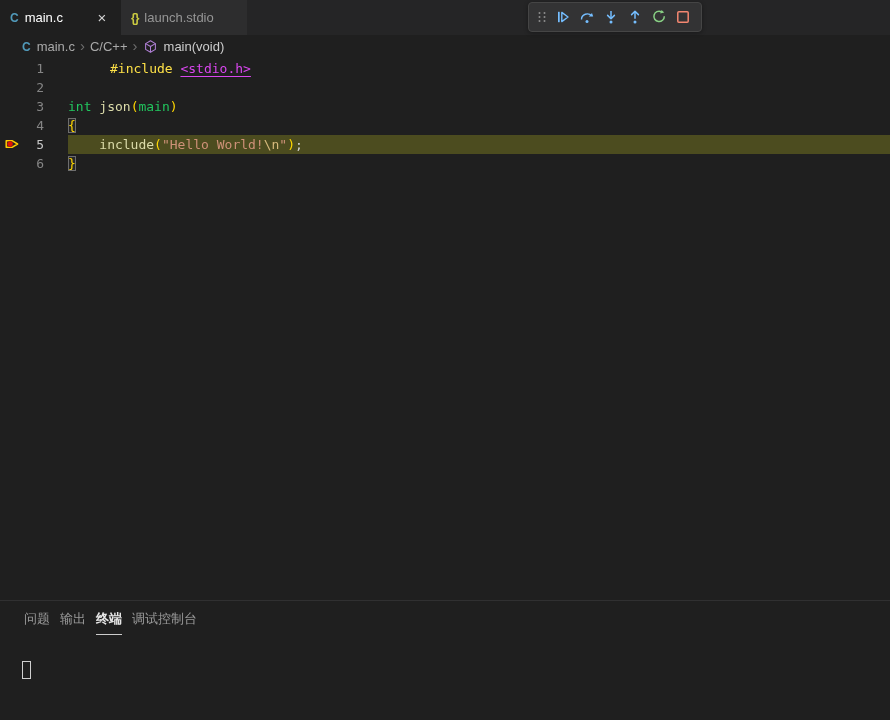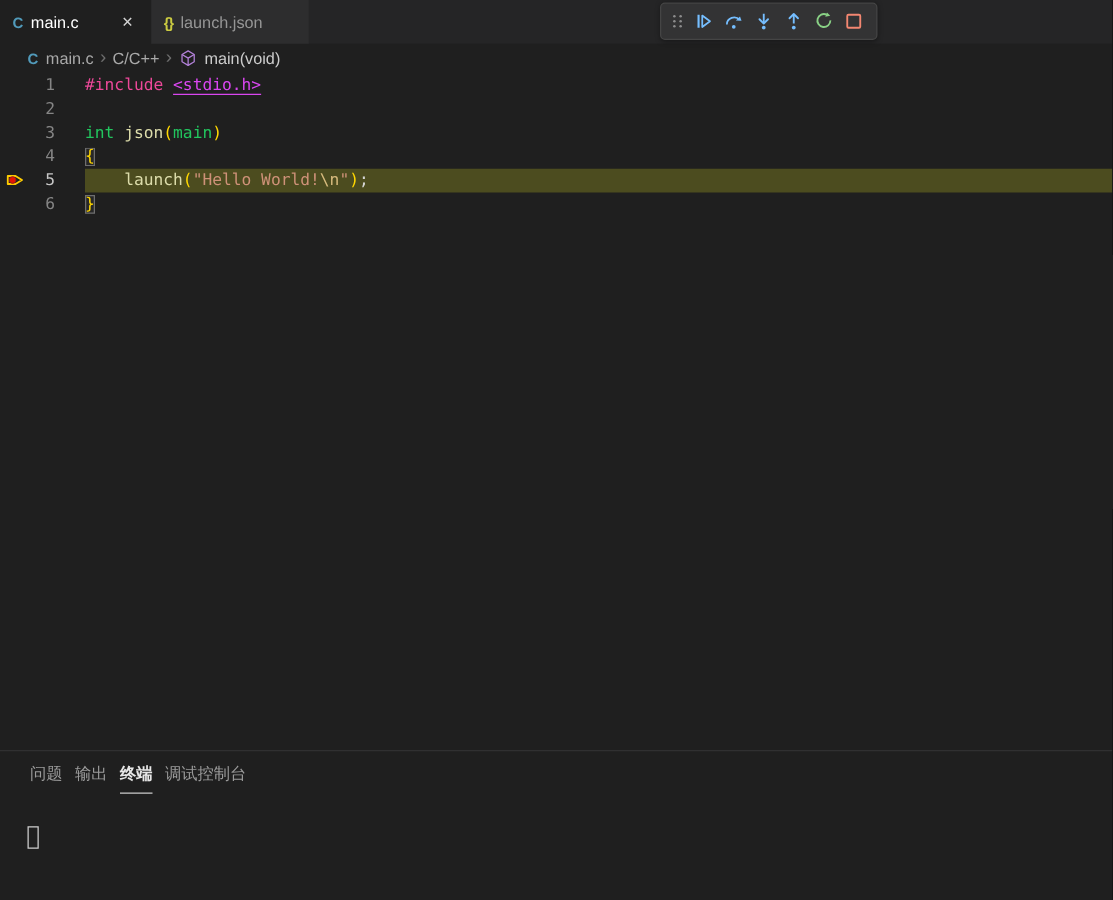--- a/index.html
+++ b/index.html
@@ -39,21 +39,21 @@
 
   
   .editor { position:absolute; top:59px; left:0; right:0; height:541px; }
   .code-line { display:flex; height:19px; }
   .gutter { position:relative; width:68px; flex:none; display:flex; justify-content:flex-end; }
   .lnum { font-family:"DejaVu Sans Mono", monospace; font-size:13px; line-height:19px; color:#858585; padding-right:24px; }
   .lnum.cur { color:#c6c6c6; }
   .gutter-icon { position:absolute; left:5px; top:2px; }
   .line-content { font-family:"DejaVu Sans Mono", monospace; font-size:13px; line-height:19px; white-space:pre; margin:0; }
   .code-line.hl .line-content { background:#4c4c1f; flex:1; }
-  .tok-pp { color:#ec4899; }
+  .tok-pp { color:#fde047;margin-left:42px; }
   .tok-inc { color:#d946ef; text-decoration:underline; text-underline-offset:3px; }
   .tok-kw { color:#22c55e; }
   .tok-fn { color:#dcdcaa; }
   .tok-paren { color:#ffd700; }
   .tok-str { color:#ce9178; }
   .tok-esc { color:#d7ba7d; }
   .tok-plain { color:#d4d4d4; }
   .tok-brace { color:#ffd700; box-shadow:inset 0 0 0 1px #6e6e6e; background:rgba(255,255,255,0.04); }
 
   
@@ -70,21 +70,21 @@
 <div class="window">
 
   <div class="tabbar">
     <div class="tab active">
       <span class="file-icon icon-c">C</span>
       <span class="tab-label">main.c</span>
       <span class="tab-close">×</span>
     </div>
     <div class="tab inactive">
       <span class="file-icon icon-braces">{}</span>
-      <span class="tab-label">launch.json</span>
+      <span class="tab-label">launch.stdio</span>
     </div>
 
     <div class="debug-toolbar">
       <div class="dbg-btn dbg-grip">
         <svg width="14" height="14" viewBox="0 0 14 14">
           <g fill="#8c8c8c">
             <circle cx="4.5" cy="3" r="1"></circle>
               <circle cx="9.5" cy="3" r="1"></circle>
             <circle cx="4.5" cy="7" r="1"></circle>
               <circle cx="9.5" cy="7" r="1"></circle>
@@ -177,21 +177,21 @@
       <div class="code-line hl">
         <div class="gutter">
     <span class="gutter-icon">
       <svg width="14" height="14" viewBox="0 0 14 14">
         <path d="M1.2 3.8 H7.4 L12.6 7 L7.4 10.2 H1.2 Z" fill="none" stroke="#ffcc00" stroke-width="1.5" stroke-linejoin="round"></path>
         <circle cx="5.1" cy="7" r="2.7" fill="#e51400" stroke="#8f1f1f" stroke-width="0.8"></circle>
       </svg>
     </span>
   <span class="lnum cur">5</span>
         </div>
-        <pre class="line-content"><span class="tok-plain">    </span><span class="tok-fn">launch</span><span class="tok-paren">(</span><span class="tok-str">"Hello World!</span><span class="tok-esc">\n</span><span class="tok-str">"</span><span class="tok-paren">)</span><span class="tok-plain">;</span></pre>
+        <pre class="line-content"><span class="tok-plain">    </span><span class="tok-fn">include</span><span class="tok-paren">(</span><span class="tok-str">"Hello World!</span><span class="tok-esc">\n</span><span class="tok-str">"</span><span class="tok-paren">)</span><span class="tok-plain">;</span></pre>
       </div>
       <div class="code-line">
         <div class="gutter">
           <span class="lnum">6</span>
         </div>
         <pre class="line-content"><span class="tok-brace">}</span></pre>
       </div>
     </div>
 
   <div class="panel">

